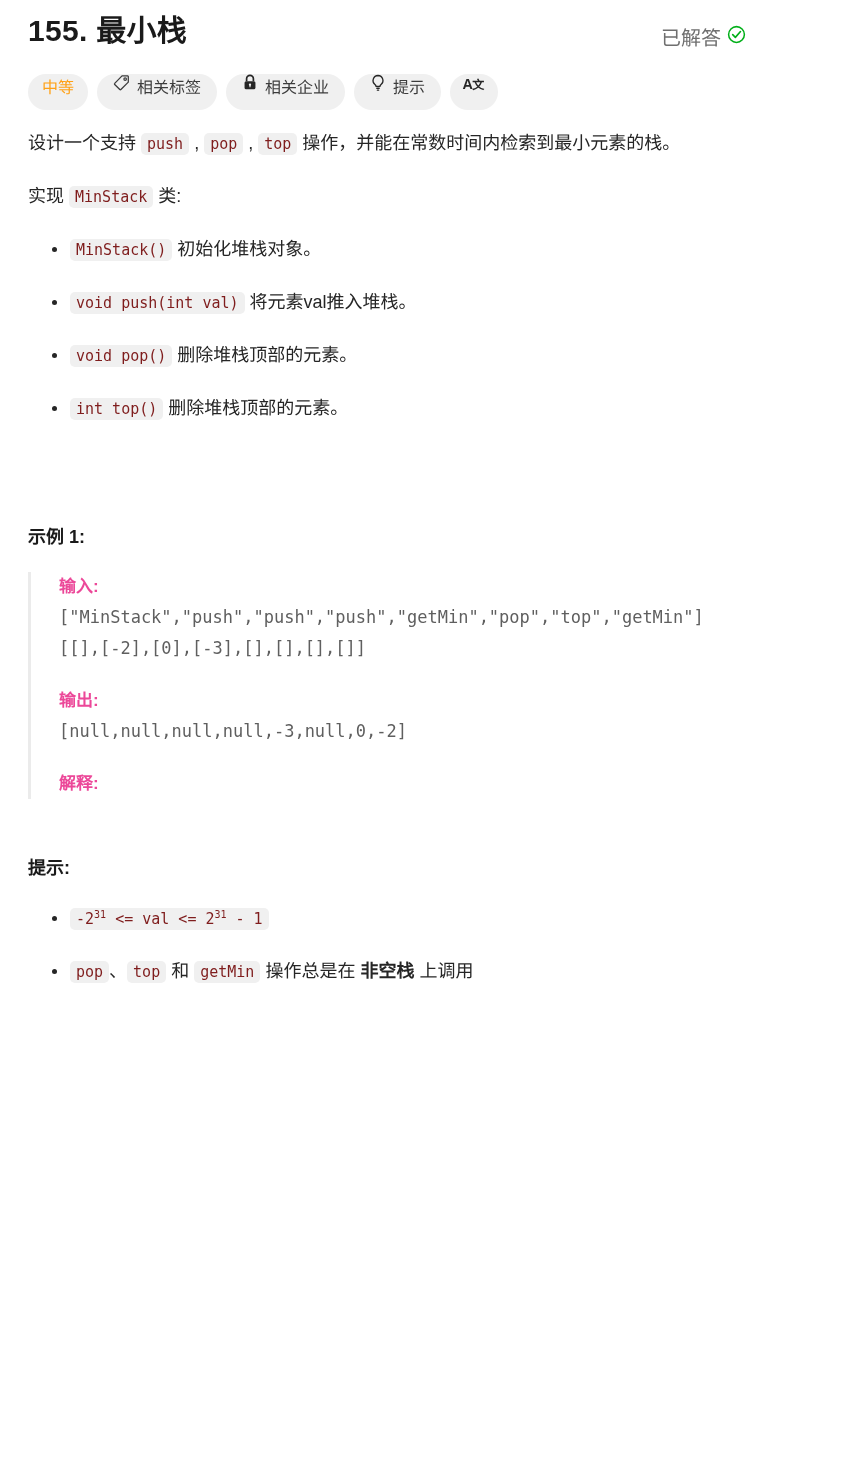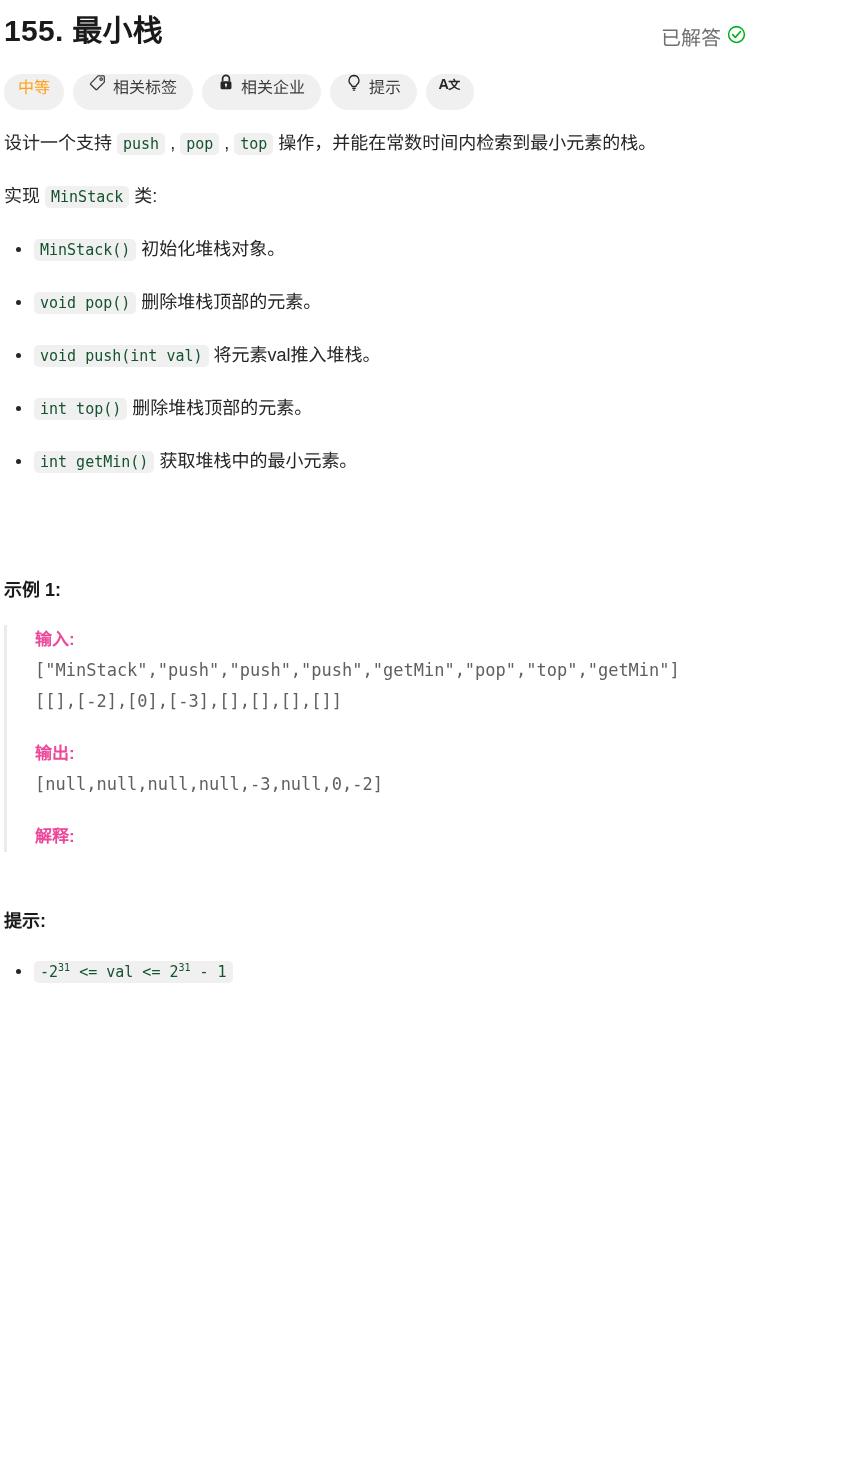--- a/index.html
+++ b/index.html
@@ -11,21 +11,21 @@
   }
   body {
     width: 861px;
     min-height: 1482px;
     font-family: "Liberation Sans", "DejaVu Sans", sans-serif;
     color: #262626;
     -webkit-font-smoothing: antialiased;
   }
   .page {
     width: 758px;
-    padding: 0 12px 10px 4px;
+    padding: 0 12px 10px 28px;
   }
 
   
   .header-row {
     display: flex;
     align-items: flex-start;
     justify-content: space-between;
     padding-top: 10px;
   }
   .title {
@@ -83,33 +83,33 @@
   p.para {
     font-size: 18px;
     line-height: 30px;
     margin: 0 0 22px 0;
     color: #262626;
   }
   code.chip {
     font-family: "DejaVu Sans Mono", "Liberation Mono", monospace;
     font-size: 15px;
     background: #f0f0f0;
-    color: #14532d;
+    color: #7f1d1d;
     border-radius: 5px;
     padding: 2px 6px;
     white-space: nowrap;
   }
   code.chip sup {
     font-size: 10px;
     vertical-align: super;
     line-height: 0;
   }
 
   ul.methods, ul.constraints {
-    margin: 0;
+    margin: 12px;
     padding-left: 30px;
     list-style: none;
   }
   ul.methods li, ul.constraints li {
     position: relative;
     font-size: 18px;
     line-height: 30px;
     margin-bottom: 22px;
     color: #262626;
   }
@@ -227,24 +227,23 @@
   </div>
 
   <div class="content">
 
     <p class="para"><span>设计一个支持 </span><code class="chip">push</code><span> , </span><code class="chip">pop</code><span> , </span><code class="chip">top</code><span> 操作，并能在常数时间内检索到最小元素的栈。</span></p>
 
     <p class="para"><span>实现 </span><code class="chip">MinStack</code><span> 类:</span></p>
 
     <ul class="methods">
       <li><code class="chip">MinStack()</code><span> 初始化堆栈对象。</span></li>
+      <li><code class="chip">void push(int val)</code><span> 将元素val推入堆栈。</span></li>
       <li><code class="chip">void pop()</code><span> 删除堆栈顶部的元素。</span></li>
-      <li><code class="chip">void push(int val)</code><span> 将元素val推入堆栈。</span></li>
       <li><code class="chip">int top()</code><span> 删除堆栈顶部的元素。</span></li>
-      <li><code class="chip">int getMin()</code><span> 获取堆栈中的最小元素。</span></li>
     </ul>
 
     <div class="spacer-lg"></div>
 
     <h3 class="section-title">示例 1:</h3>
 
     <blockquote class="example">
       <div class="ex-label">输入:</div>
       <pre class="ex-code">["MinStack","push","push","push","getMin","pop","top","getMin"]
 [[],[-2],[0],[-3],[],[],[],[]]</pre>
@@ -256,16 +255,17 @@
     </blockquote>
 
     <div class="spacer-md"></div>
 
     <h3 class="section-title">提示:</h3>
 
     <ul class="constraints">
       <li>
         <code class="chip"><span>-2</span><sup>31</sup><span> &lt;= val &lt;= 2</span><sup>31</sup><span> - 1</span></code>
       </li>
+      <li><code class="chip">pop</code><span>、</span><code class="chip">top</code><span> 和 </span><code class="chip">getMin</code><span> 操作总是在 </span><strong>非空栈</strong><span> 上调用</span></li>
     </ul>
 
   </div>
 </div>
 
 </body></html>

